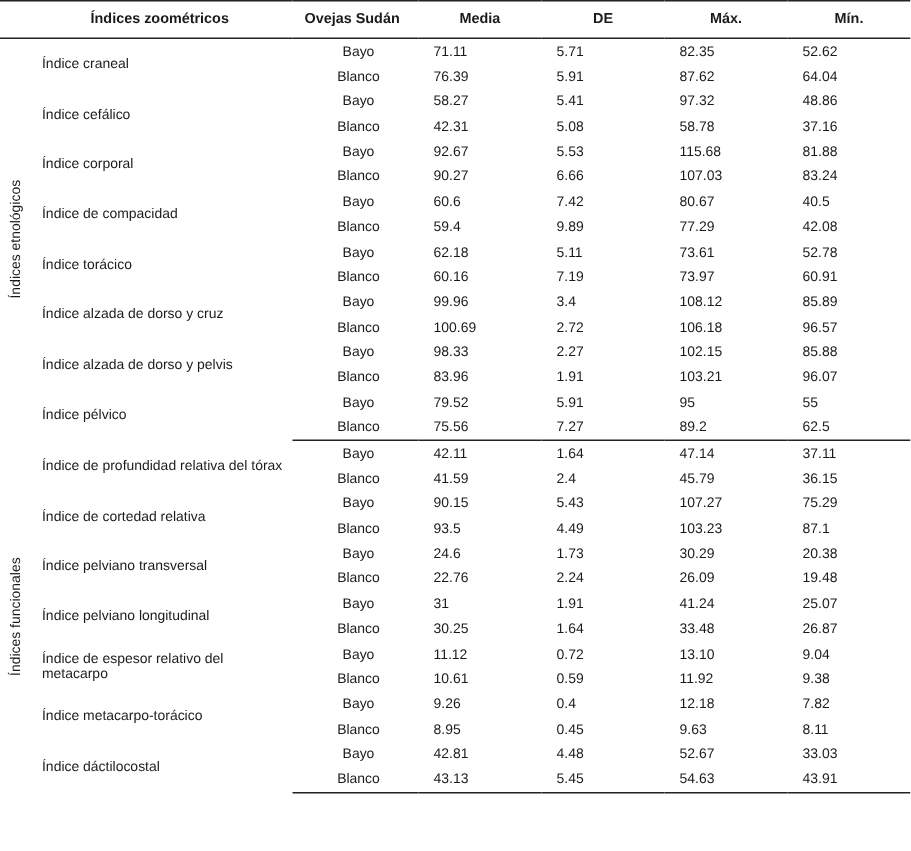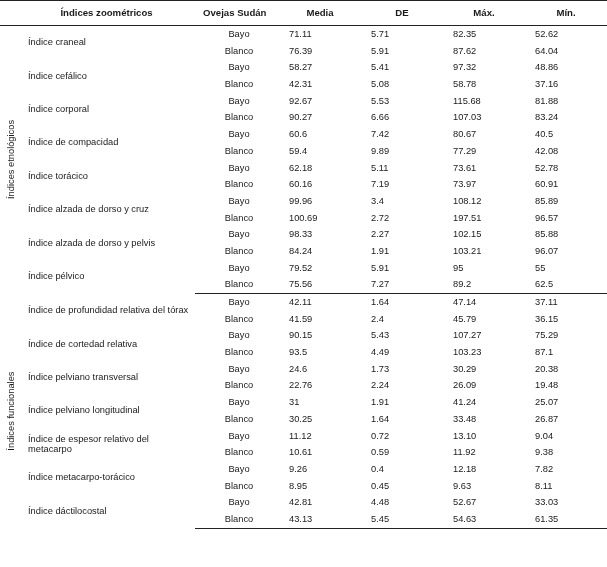--- a/index.html
+++ b/index.html
@@ -194,34 +194,34 @@
           <td class="sheep-cell">Bayo</td>
           <td class="num-cell">99.96</td>
           <td class="num-cell">3.4</td>
           <td class="num-cell">108.12</td>
           <td class="num-cell">85.89</td>
         </tr>
         <tr>
           <td class="sheep-cell">Blanco</td>
           <td class="num-cell">100.69</td>
           <td class="num-cell">2.72</td>
-          <td class="num-cell">197.51</td>
+          <td class="num-cell">106.18</td>
           <td class="num-cell">96.57</td>
         </tr>
         <tr>
           <td class="index-cell" rowspan="2">Índice alzada de dorso y pelvis</td>
           <td class="sheep-cell">Bayo</td>
           <td class="num-cell">98.33</td>
           <td class="num-cell">2.27</td>
           <td class="num-cell">102.15</td>
           <td class="num-cell">85.88</td>
         </tr>
         <tr>
           <td class="sheep-cell">Blanco</td>
-          <td class="num-cell">84.24</td>
+          <td class="num-cell">83.96</td>
           <td class="num-cell">1.91</td>
           <td class="num-cell">103.21</td>
           <td class="num-cell">96.07</td>
         </tr>
         <tr>
           <td class="index-cell" rowspan="2">Índice pélvico</td>
           <td class="sheep-cell">Bayo</td>
           <td class="num-cell">79.52</td>
           <td class="num-cell">5.91</td>
           <td class="num-cell">95</td>
@@ -331,17 +331,17 @@
           <td class="num-cell">42.81</td>
           <td class="num-cell">4.48</td>
           <td class="num-cell">52.67</td>
           <td class="num-cell">33.03</td>
         </tr>
         <tr class="last-row">
           <td class="sheep-cell">Blanco</td>
           <td class="num-cell">43.13</td>
           <td class="num-cell">5.45</td>
           <td class="num-cell">54.63</td>
-          <td class="num-cell">61.35</td>
+          <td class="num-cell">43.91</td>
         </tr>
       </tbody>
   </table>
 </div>
 
 </body></html>

